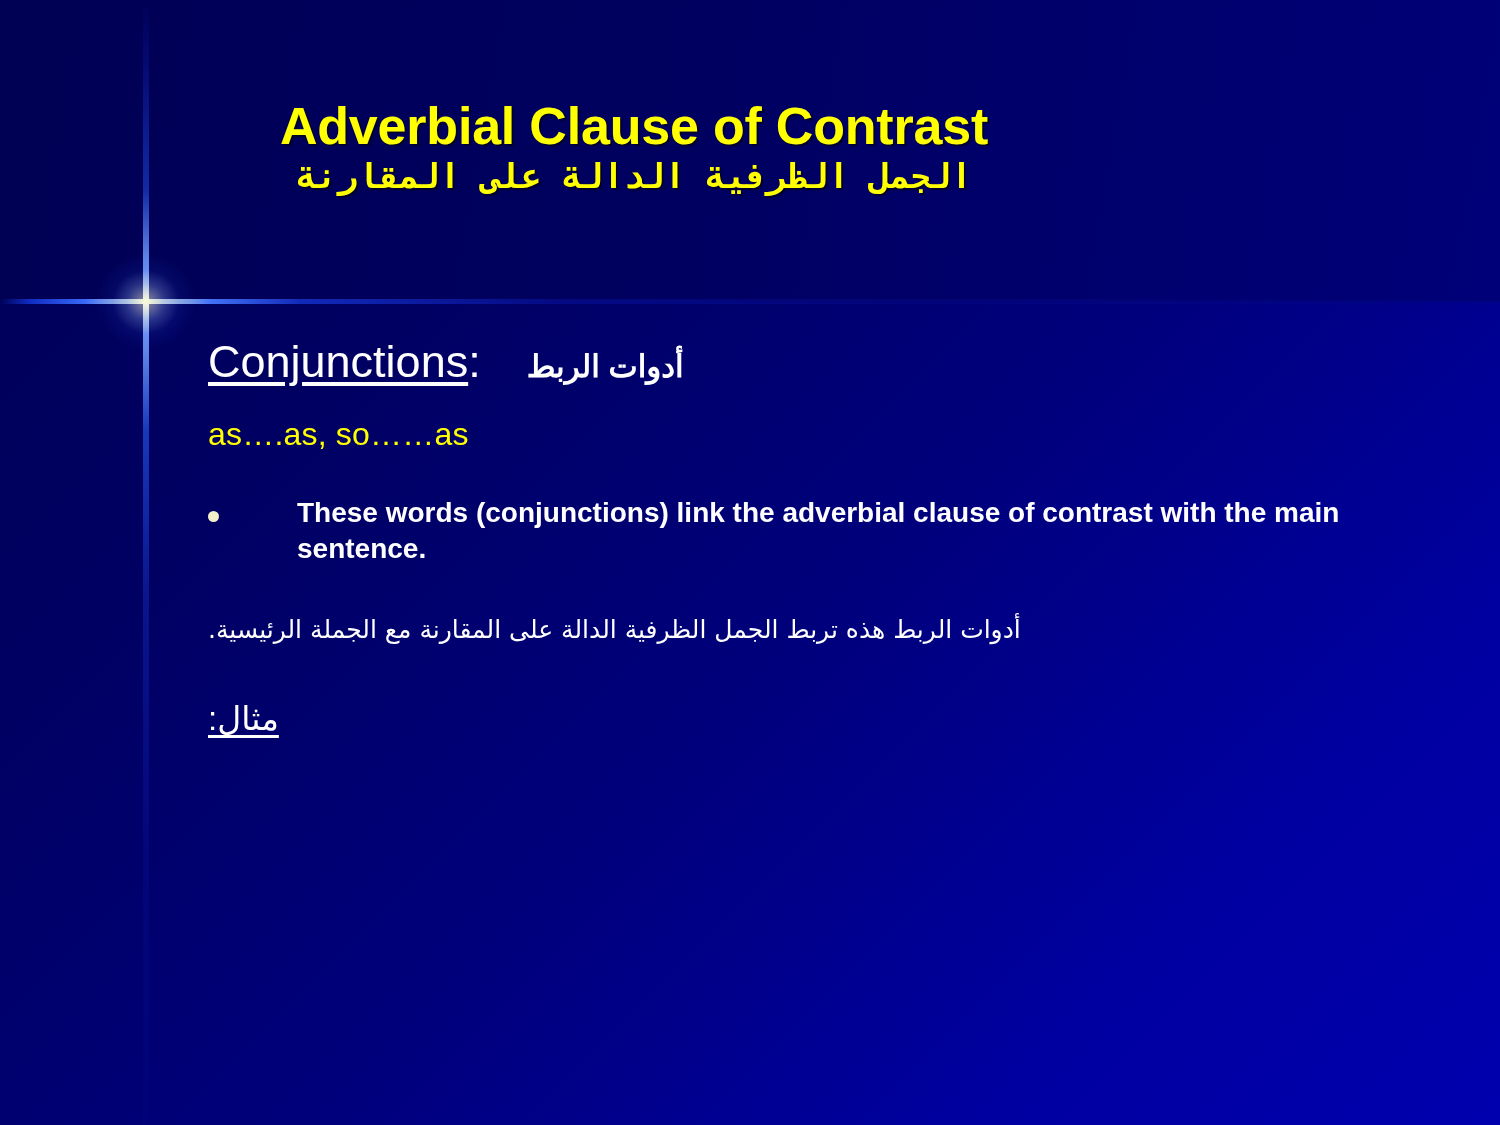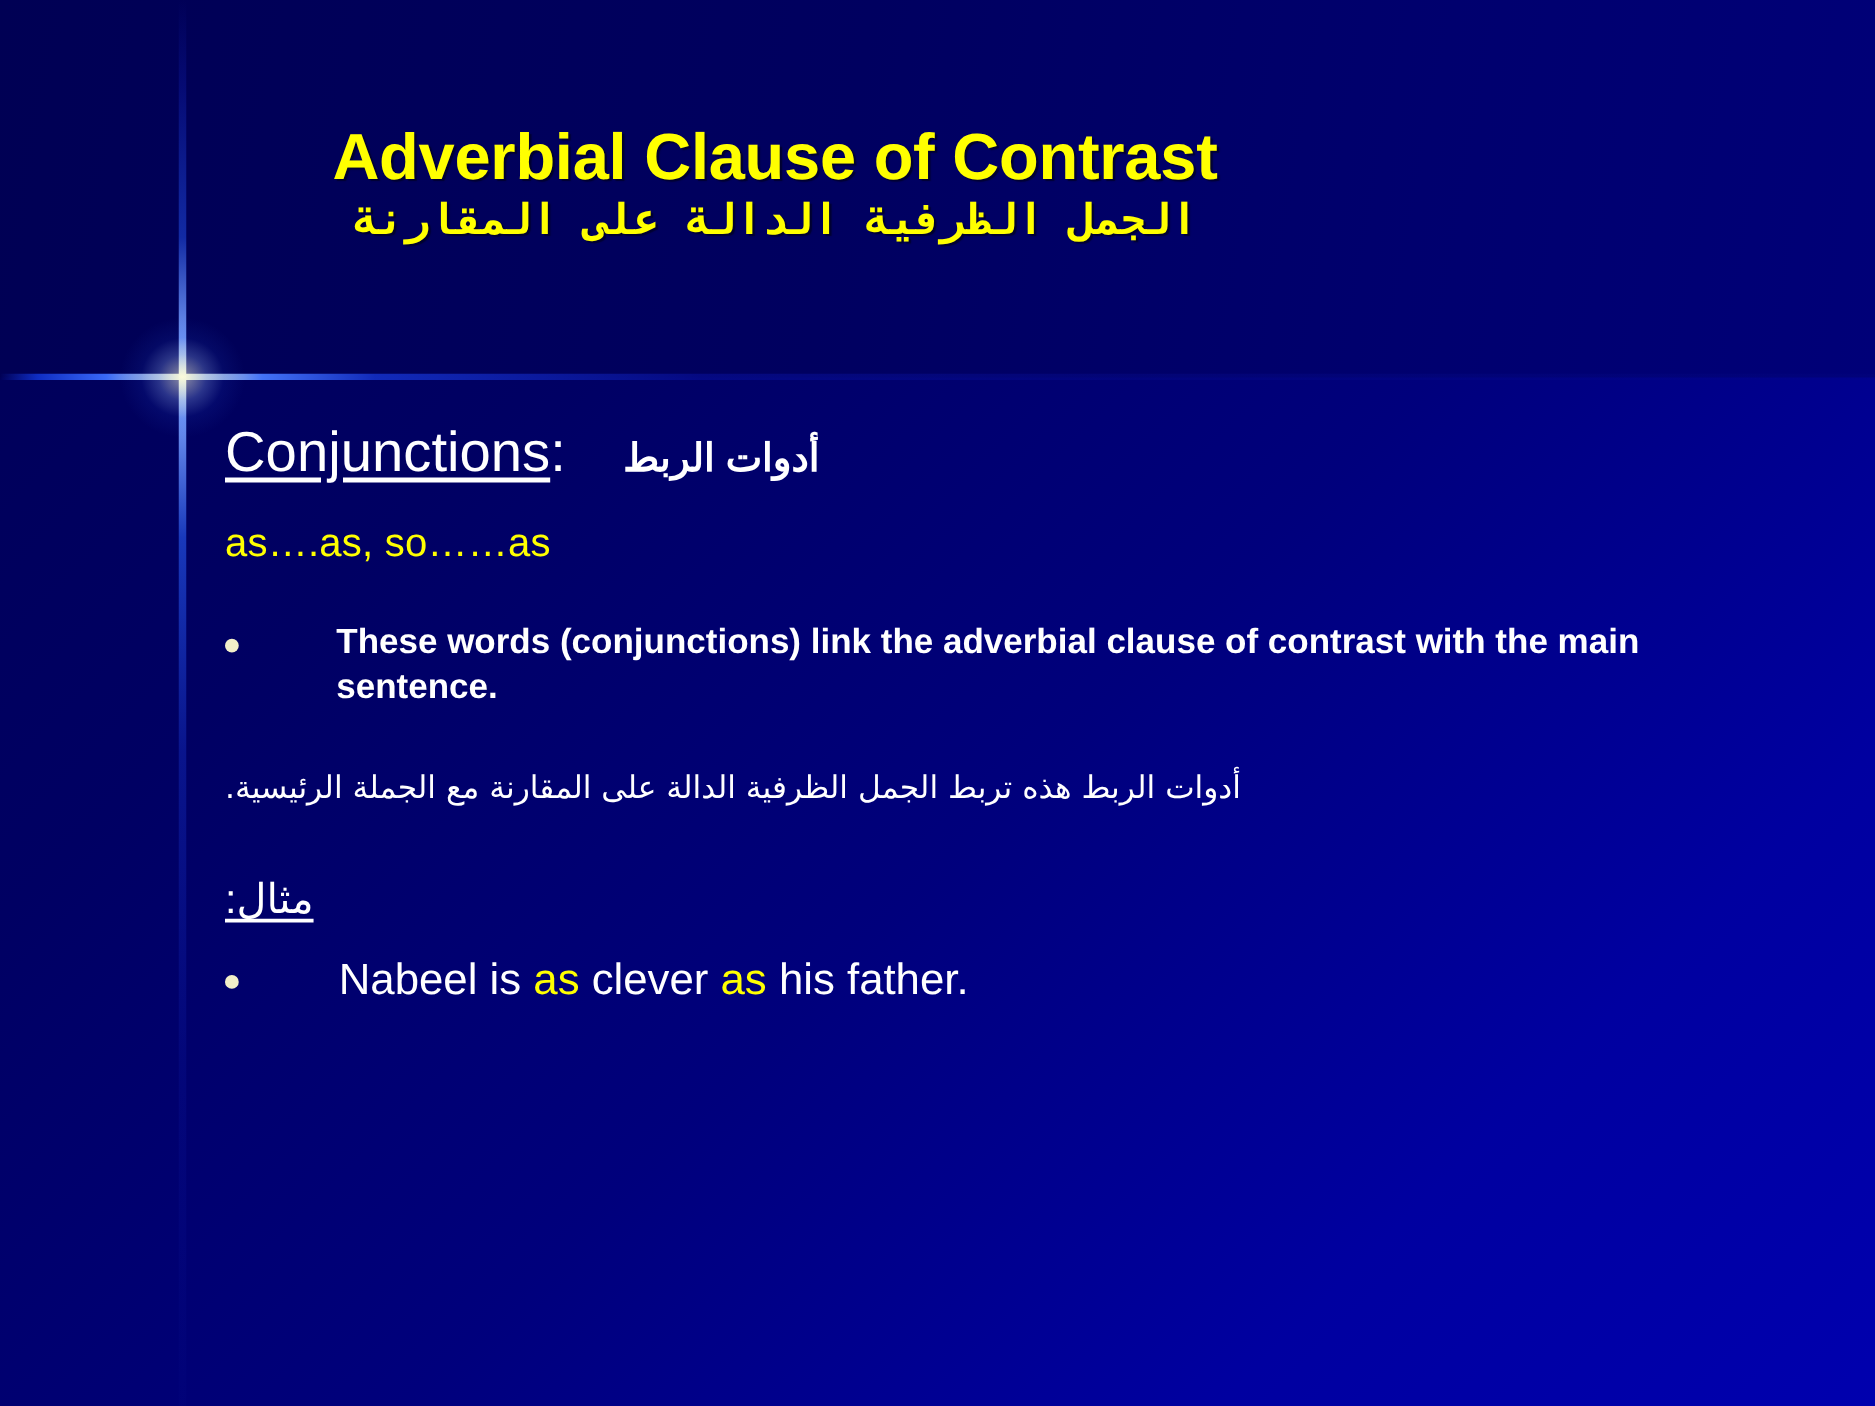--- a/index.html
+++ b/index.html
@@ -81,21 +81,21 @@
         rgba(255,255,225,0.55) 0%,
         rgba(150,185,255,0.28) 38%,
         rgba(40,90,230,0.10) 66%,
         rgba(0,0,160,0) 100%);
     pointer-events: none;
   }
 
   
   #title-block {
     position: absolute;
-    left: 0;
+    left: 14px;
     top: 98px;
     width: 1240px;
     text-align: center;
   }
   #title-en {
     font-size: 52px;
     font-weight: bold;
     color: #ffff00;
     letter-spacing: -0.2px;
     line-height: 1.08;
@@ -108,21 +108,21 @@
     color: #ffff00;
     direction: rtl;
     line-height: 1.15;
     text-shadow: 2px 2px 1px rgba(0,0,40,0.85);
     font-family: Liberation Mono, monospace;
   }
 
   
   #content {
     position: absolute;
-    left: 180px;
+    left: 208px;
     top: 336px;
     width: 1232px;
   }
 
   .row-conjunctions {
     display: flex;
     align-items: baseline;
     gap: 46px;
   }
   #conjunctions-label {
@@ -241,21 +241,16 @@
       <div id="statement-text">These words (conjunctions) link the adverbial clause of contrast with the main sentence.</div>
     </div>
 
     <div id="arabic-explanation">أدوات الربط هذه تربط الجمل الظرفية الدالة على المقارنة مع الجملة الرئيسية.</div>
 
     <div id="example-label-row">
       <span id="example-label">مثال:</span>
     </div>
 
     <div id="examples">
-      <div class="example-line bullet-row">
-        <span class="bullet-dot"></span>
-        <span class="bullet-gap-ex"></span>
-        <span class="ex-text"><span>Nabeel is </span><span class="kw">as</span><span> clever </span><span class="kw">as</span><span> his father.</span></span>
-      </div>
     </div>
 
   </div>
 </div>
 
 </body></html>

